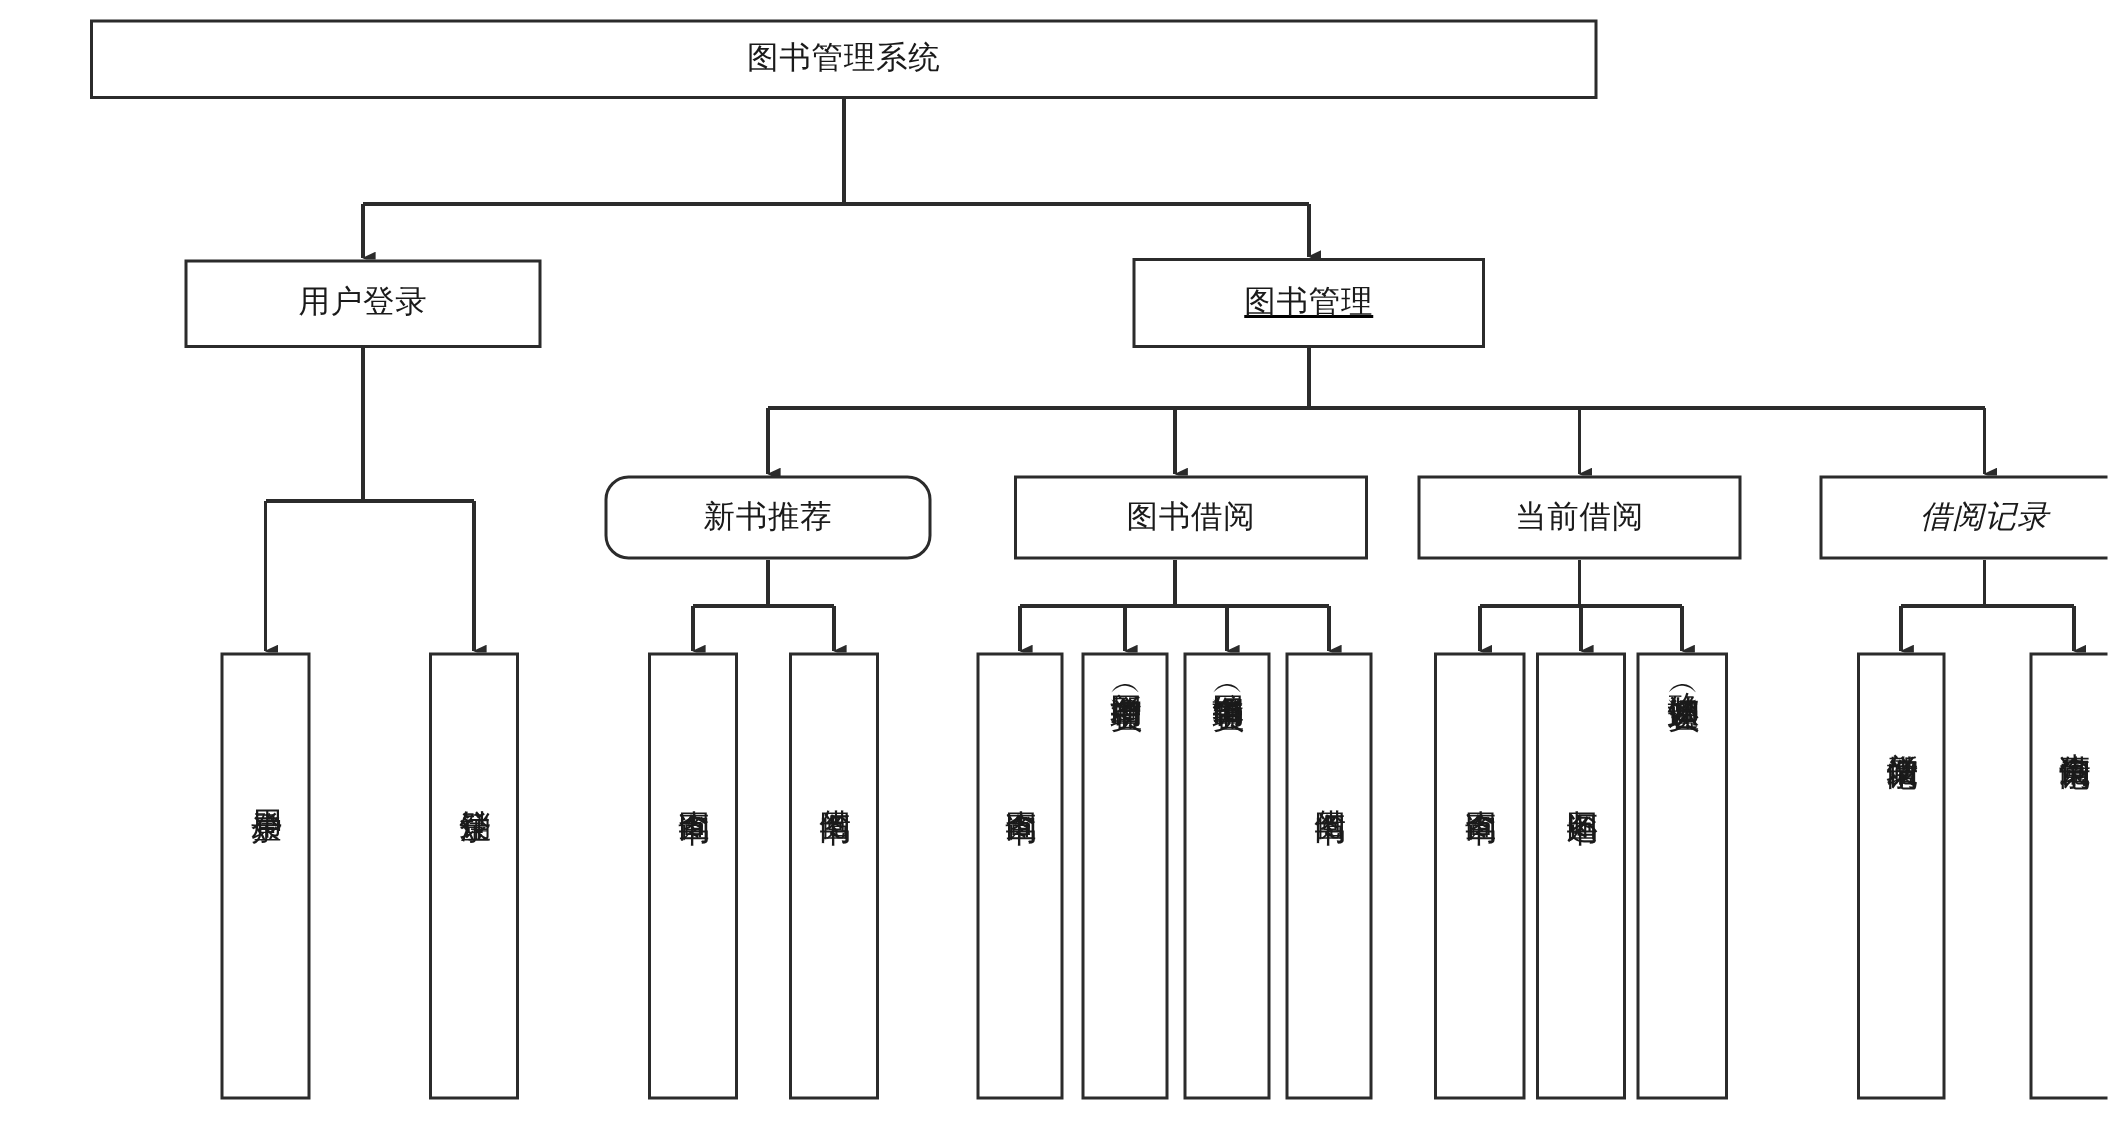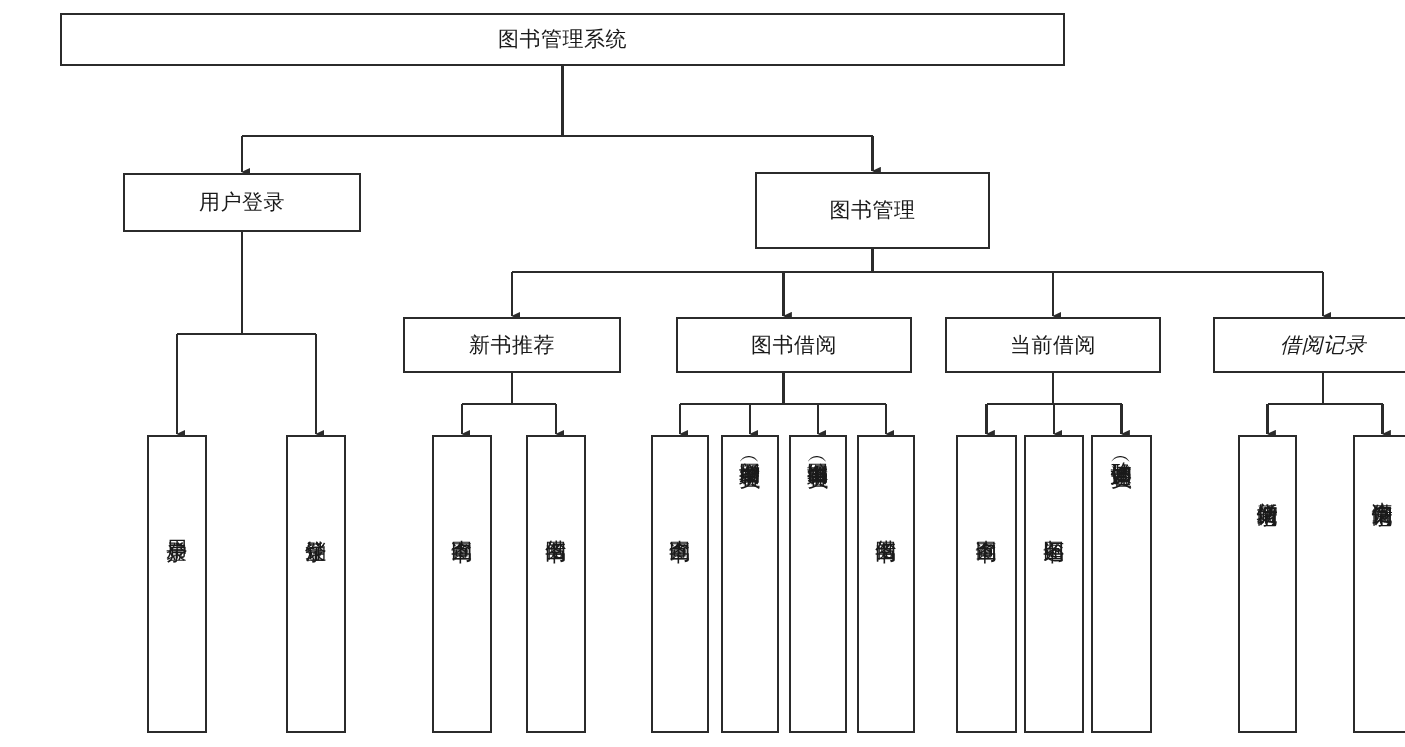--- a/index.html
+++ b/index.html
@@ -120,24 +120,24 @@
       </g>
   </svg>
 
   <div id="nodes-layer">
       <div class="node-box level-root" style="left: 17px; top: 13px; width: 1005px; height: 53px; border-color: rgb(43, 43, 43); background: rgb(255, 255, 255);">
         <span class="node-label-h" style="color: rgb(26, 26, 26);">图书管理系统</span>
       </div>
       <div class="node-box level-two" style="left: 80px; top: 173px; width: 238px; height: 59px; border-color: rgb(43, 43, 43); background: rgb(255, 255, 255);">
         <span class="node-label-h" style="color: rgb(26, 26, 26);">用户登录</span>
       </div>
-      <div class="node-box level-two" style="left: 712px; top: 172px; width: 235px; height: 77px; border-color: rgb(43, 43, 43); background: rgb(255, 255, 255);">
+      <div class="node-box level-two" style="left: 712px; top: 172px; width: 235px; height: 60px; border-color: rgb(43, 43, 43); background: rgb(255, 255, 255); text-decoration: underline;">
         <span class="node-label-h" style="color: rgb(26, 26, 26);">图书管理</span>
       </div>
-      <div class="node-box level-three" style="left: 360px; top: 317px; width: 218px; height: 56px; border-color: rgb(43, 43, 43); background: rgb(255, 255, 255);">
+      <div class="node-box level-three" style="left: 360px; top: 317px; width: 218px; height: 56px; border-color: rgb(43, 43, 43); background: rgb(255, 255, 255); border-radius: 16px;">
         <span class="node-label-h" style="color: rgb(26, 26, 26);">新书推荐</span>
       </div>
       <div class="node-box level-three" style="left: 633px; top: 317px; width: 236px; height: 56px; border-color: rgb(43, 43, 43); background: rgb(255, 255, 255);">
         <span class="node-label-h" style="color: rgb(26, 26, 26);">图书借阅</span>
       </div>
       <div class="node-box level-three" style="left: 902px; top: 317px; width: 216px; height: 56px; border-color: rgb(43, 43, 43); background: rgb(255, 255, 255);">
         <span class="node-label-h" style="color: rgb(26, 26, 26); text-align: center;">当前借阅</span>
       </div>
       <div class="node-box level-three" style="left: 1170px; top: 317px; width: 220px; height: 56px; border-color: rgb(43, 43, 43); background: rgb(255, 255, 255);">
         <span class="node-label-h" style="color: rgb(26, 26, 26); font-style: italic;">借阅记录</span>

